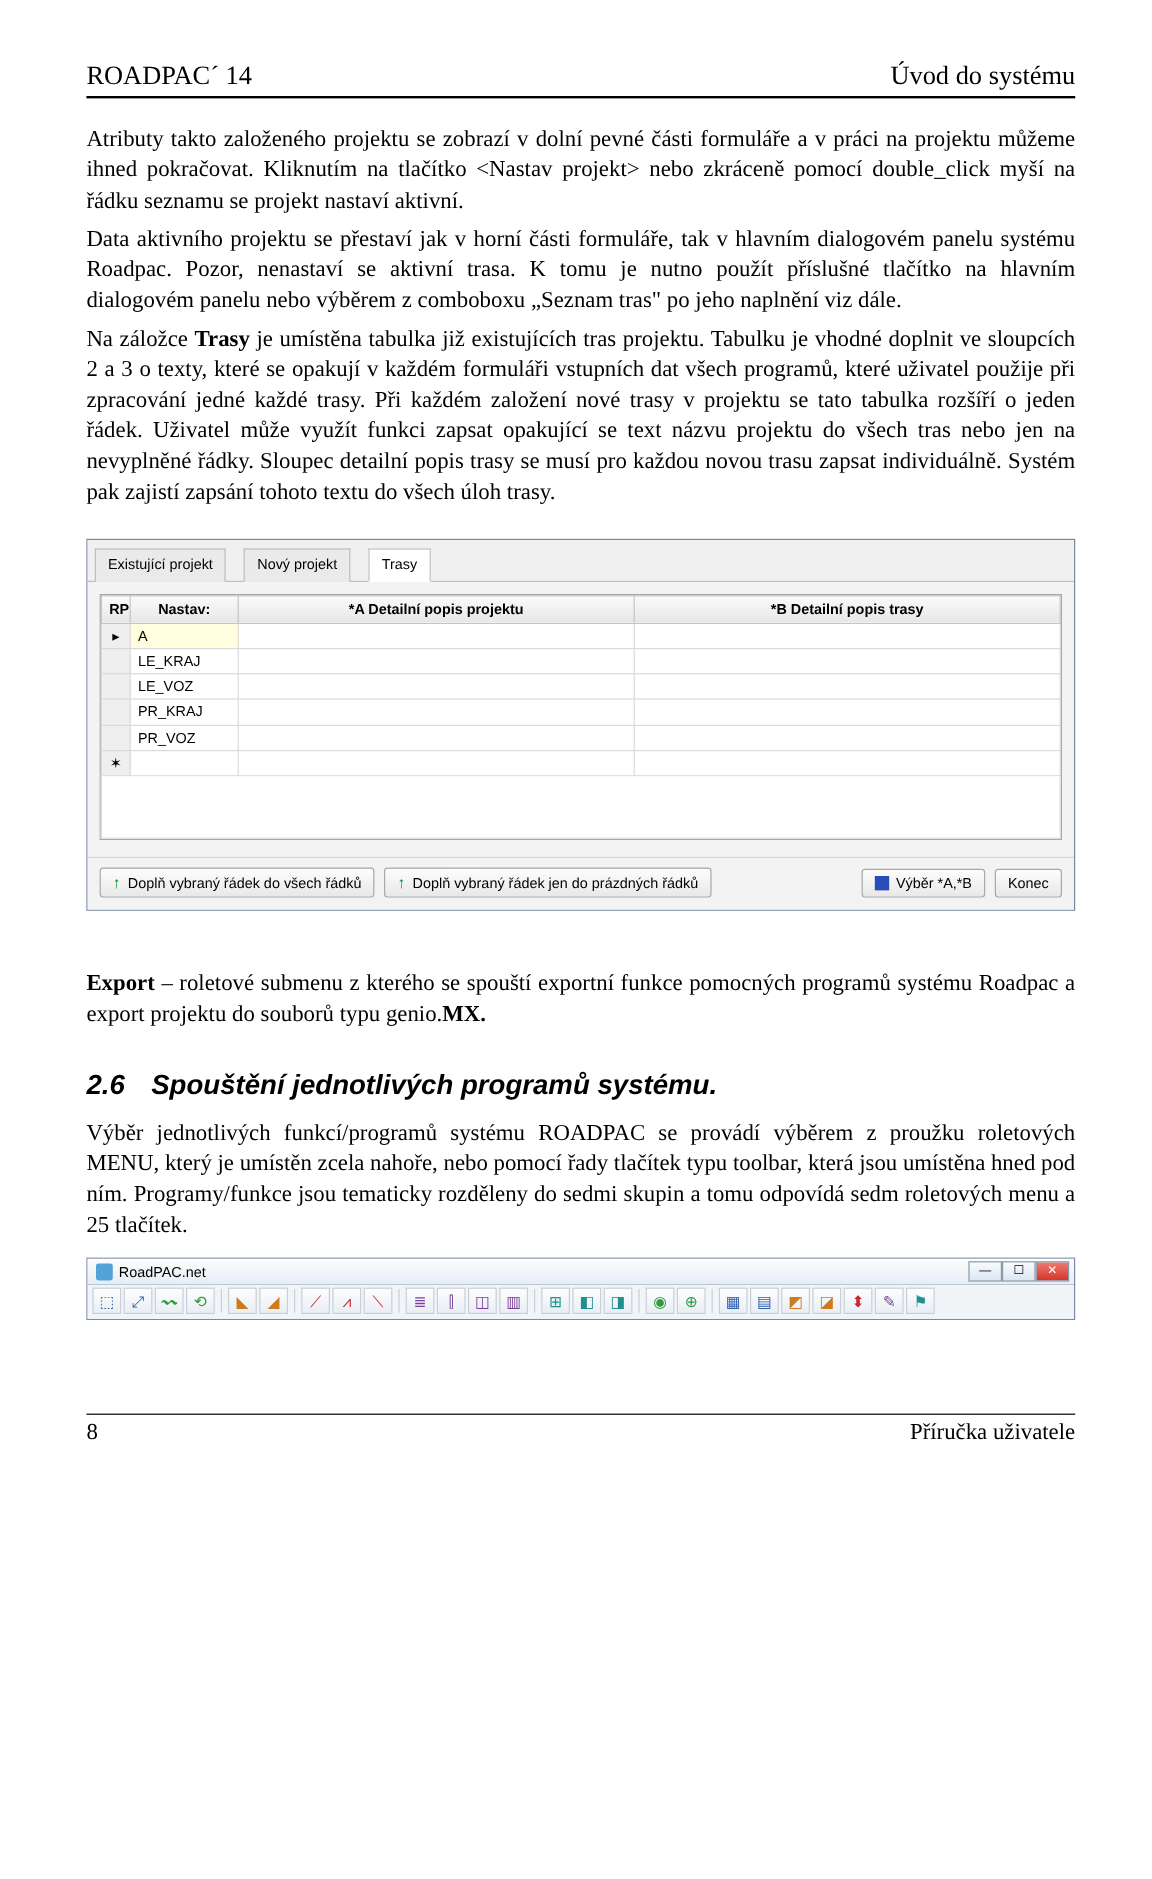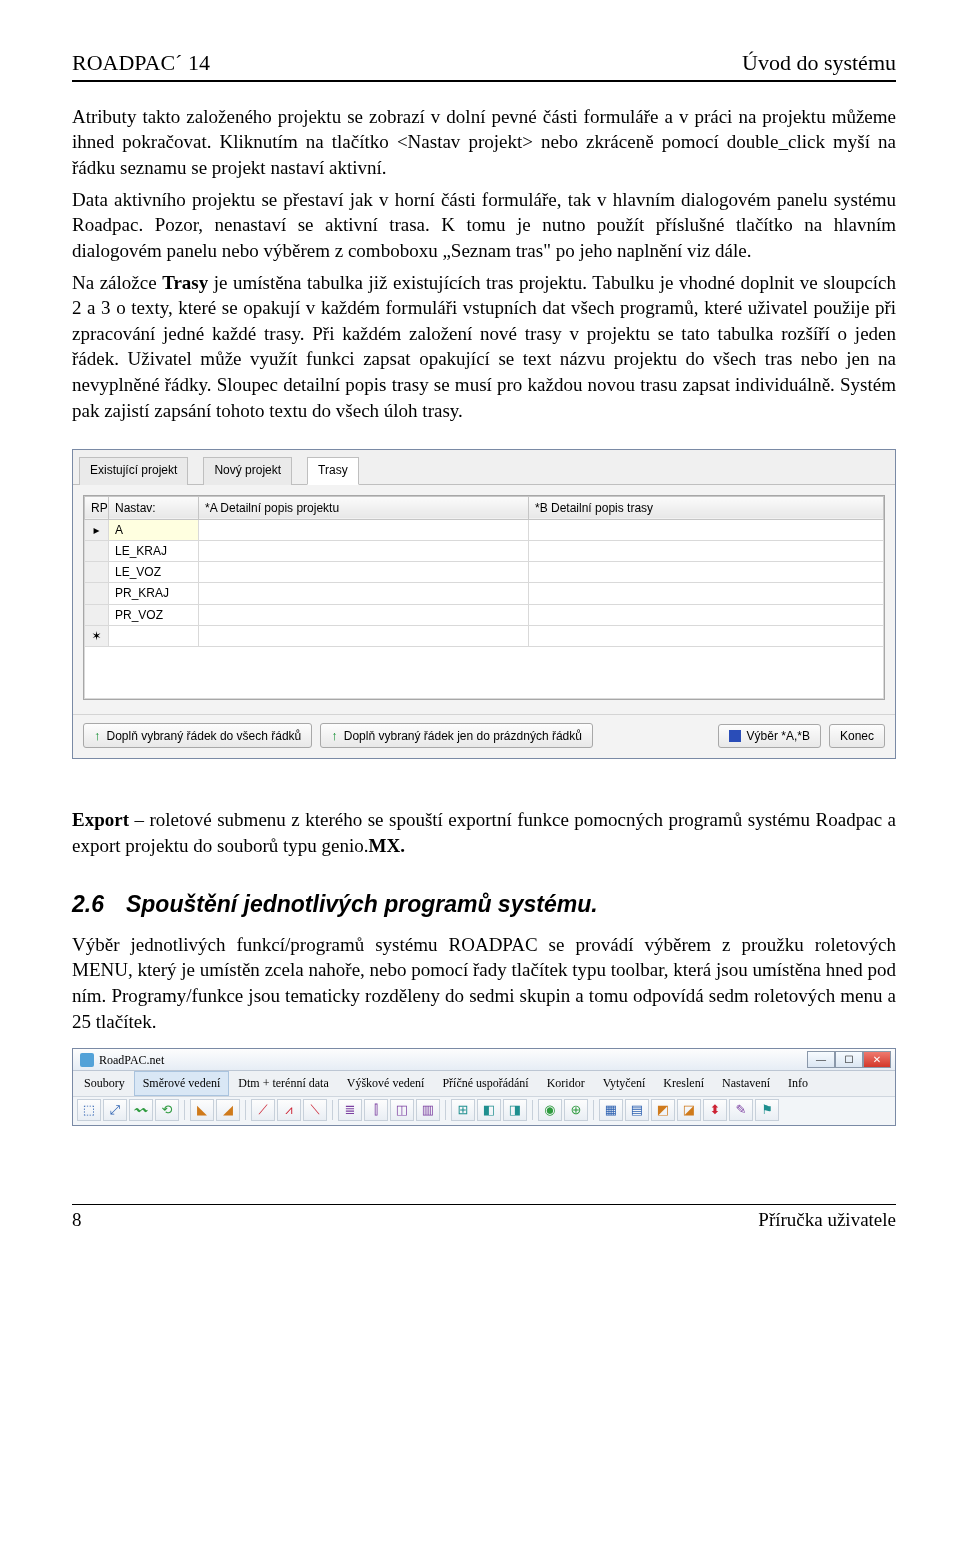--- a/index.html
+++ b/index.html
@@ -71,21 +71,21 @@
   }
   .pm-grid-wrap { padding: 10px 10px 14px 10px; background: #f3f3f3; }
   .pm-grid {
     background: #fff; border: 1px solid #a7a7a7;
     width: 100%;
   }
   .pm-grid table { border-collapse: collapse; width: 100%; table-layout: fixed; }
   .pm-grid th {
     background: linear-gradient(#fbfbfb, #e7e7e7);
     border: 1px solid #c5c5c5;
-    padding: 3px 6px; font-weight: normal; text-align: left;
+    padding: 3px 6px; font-weight: bold; text-align: center;
     font-size: 12px;
   }
   .pm-grid td {
     border: 1px solid #d9d9d9;
     padding: 2px 6px; height: 20px;
     font-size: 12px;
   }
   .rowhdr {
     width: 20px; background: #efefef;
     text-align: center; font-size: 10px;
@@ -111,21 +111,21 @@
   .pm-btn .arrow { color: #0a8a2a; font-weight: bold; font-size: 13px; }
   .pm-btn .save-icn {
     width: 12px; height: 12px; background: #2a4db8; display: inline-block;
   }
   .pm-flex-spacer { flex: 1; }
 
   
   .rp-window {
     margin: 14px 0 4px 0;
     border: 1px solid #7a8aa5;
-    font-family: Liberation Serif, serif;
+    font-family: Liberation Sans, sans-serif;
     font-size: 12px;
   }
   .rp-titlebar {
     display: flex; align-items: center; justify-content: space-between;
     background: linear-gradient(#fdfdfd, #e6edf5);
     border-bottom: 1px solid #bcc6d3;
     padding: 2px 4px;
   }
   .rp-title-left { display: flex; align-items: center; gap: 5px; padding-left: 3px; }
   .rp-logo {
@@ -299,32 +299,20 @@
       <div class="rp-title-left">
         <span class="rp-logo"></span>
         <span>RoadPAC.net</span>
       </div>
       <div class="rp-winbtns">
         <span class="rp-wbtn">—</span>
         <span class="rp-wbtn">☐</span>
         <span class="rp-wbtn close">✕</span>
       </div>
     </div>
-    <div class="rp-menubar">
-      <div class="rp-menuitem">Soubory</div>
-      <div class="rp-menuitem active">Směrové vedení</div>
-      <div class="rp-menuitem">Dtm + terénní data</div>
-      <div class="rp-menuitem">Výškové vedení</div>
-      <div class="rp-menuitem">Příčné uspořádání</div>
-      <div class="rp-menuitem">Koridor</div>
-      <div class="rp-menuitem">Vytyčení</div>
-      <div class="rp-menuitem">Kreslení</div>
-      <div class="rp-menuitem">Nastavení</div>
-      <div class="rp-menuitem">Info</div>
-    </div>
     <div class="rp-toolbar">
       <span class="rp-tbtn rp-blue">⬚</span>
       <span class="rp-tbtn rp-blue">⤢</span>
       <span class="rp-tbtn rp-green">〰</span>
       <span class="rp-tbtn rp-green">⟲</span>
       <span class="rp-sep"></span>
       <span class="rp-tbtn rp-orange">◣</span>
       <span class="rp-tbtn rp-orange">◢</span>
       <span class="rp-sep"></span>
       <span class="rp-tbtn rp-red">⟋</span>

